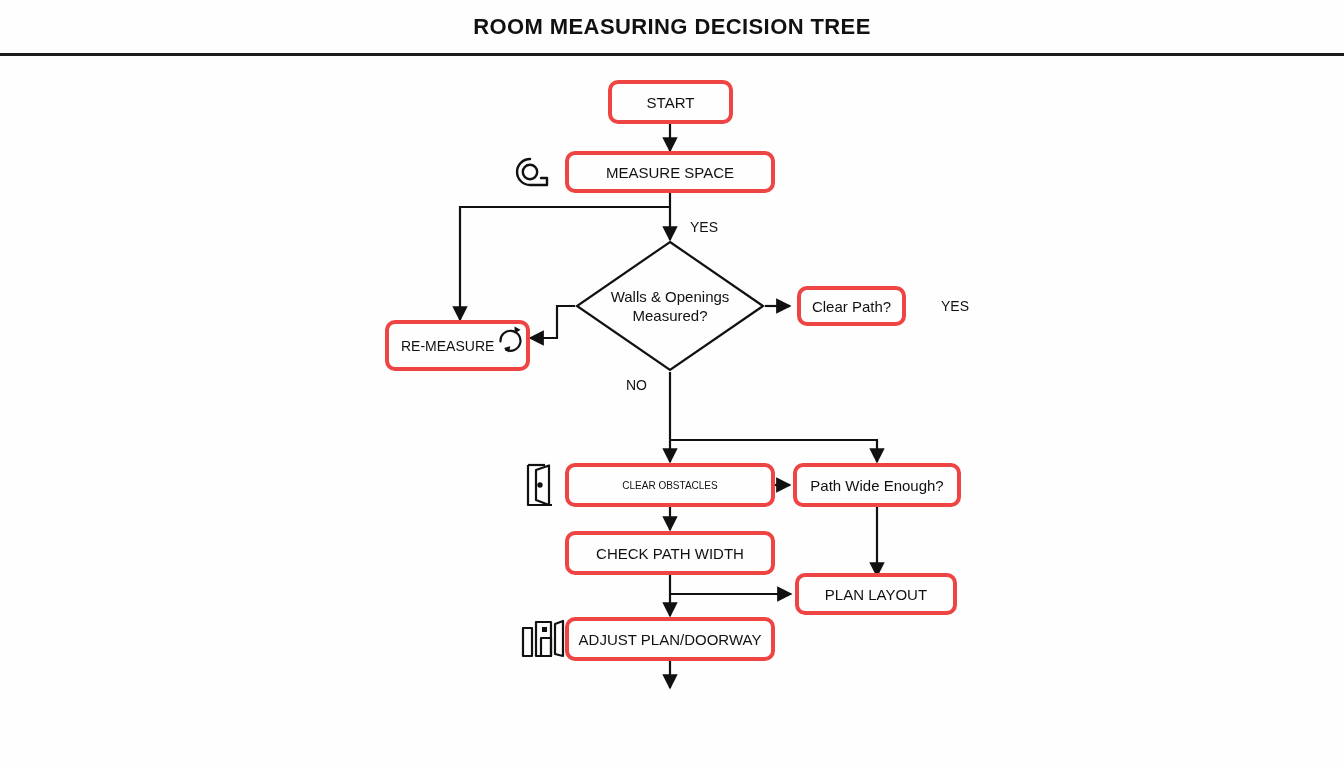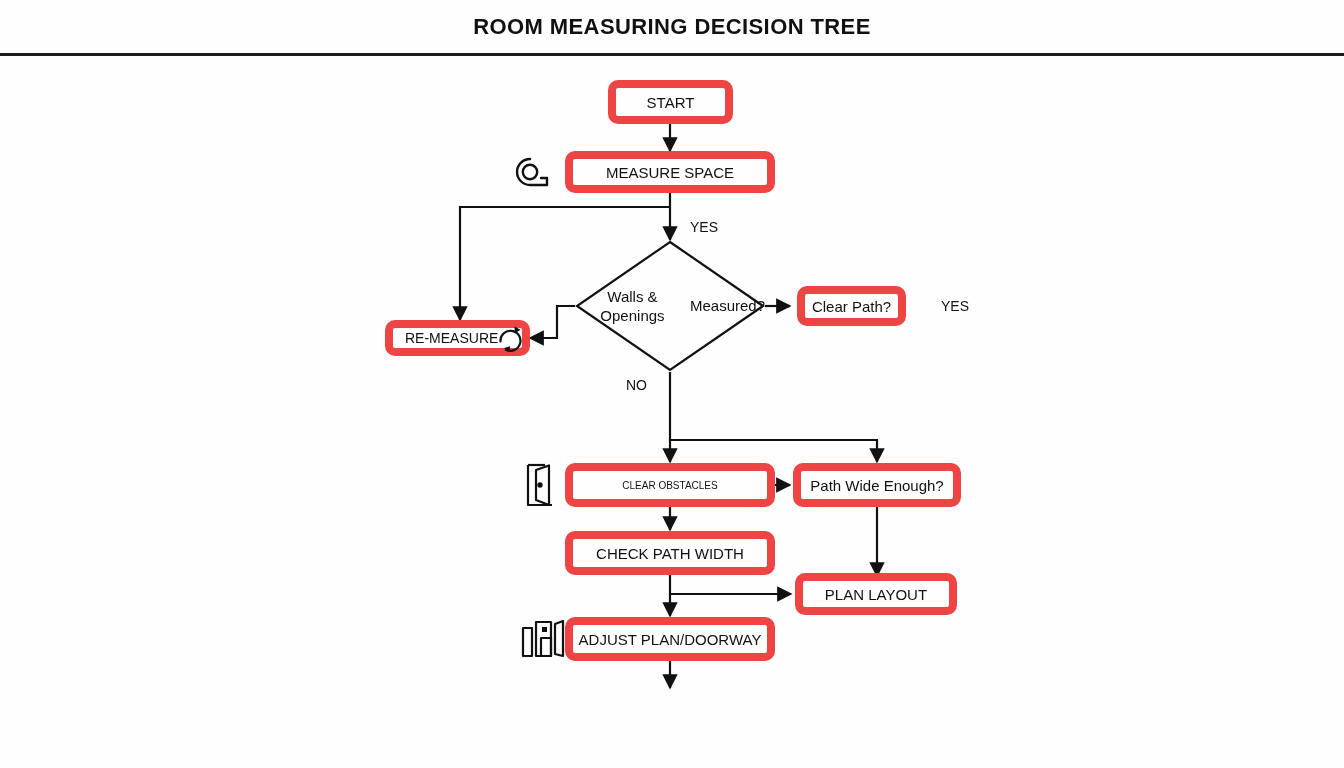--- a/index.html
+++ b/index.html
@@ -56,42 +56,42 @@
     position: absolute;
     left: 0; top: 0;
     width: 1344px;
     height: 714px;
     pointer-events: none;
   }
   .node {
     position: absolute;
     box-sizing: border-box;
     background: #fefefe;
-    border: 8px solid #ef4444;
+    border: 4px solid #ef4444;
     border-radius: 10px;
     display: flex;
     align-items: center;
     justify-content: center;
     color: #111111;
     text-align: center;
     white-space: nowrap;
   }
   .node.terminal { border-radius: 10px; }
   .nlabel { display: block; }
   .diamond-wrap {
     position: absolute;
   }
   .diamond-wrap svg { position: absolute; left: 0; top: 0; }
   .diamond-text {
     position: absolute;
     left: 0; top: 0;
     width: 100%;
     height: 100%;
     display: flex;
-    flex-direction: row;
+    flex-direction: column;
     align-items: center;
     justify-content: center;
     color: #111111;
     font-size: 15px;
     line-height: 1.28;
     text-align: center;
   }
   .edge-label {
     position: absolute;
     font-size: 14px;
@@ -162,21 +162,21 @@
     <svg class="side-icon" style="left:514px; top:101px;" width="40" height="38" viewBox="0 0 40 38">
       <g fill="none" stroke="#111111" stroke-width="2.4" stroke-linecap="round" stroke-linejoin="round">
         <path d="M16 4 a13 13 0 1 0 0.1 26 L33 30 L33 23 L27 23"></path>
         <circle cx="16" cy="17" r="7.2"></circle>
       </g>
     </svg>
     <div class="node" style="left:565px; top:97px; width:210px; height:42px; font-size:15px;">
       <span class="nlabel">MEASURE SPACE</span>
     </div>
 
-    <div class="node" style="left:385px; top:266px; width:145px; height:36px; font-size:14px; justify-content:flex-start; padding-left:12px;">
+    <div class="node" style="left:385px; top:266px; width:145px; height:51px; font-size:14px; justify-content:flex-start; padding-left:12px;">
       <span class="nlabel">RE-MEASURE</span>
     </div>
     <svg class="inline-icon" style="left:494px; top:269px;" width="32" height="32" viewBox="0 0 32 32">
       <g fill="none" stroke="#111111" stroke-width="2.2" stroke-linecap="round">
         <path d="M6.5 18.5 a10 10 0 1 1 5.5 8.2"></path>
         <path d="M20.5 3.5 L26.5 6.8 L20.8 10.6" fill="#111111" stroke="none"></path>
         <path d="M15.0 29.5 L10.0 25.0 L16.2 23.2" fill="#111111" stroke="none"></path>
       </g>
     </svg>
 

